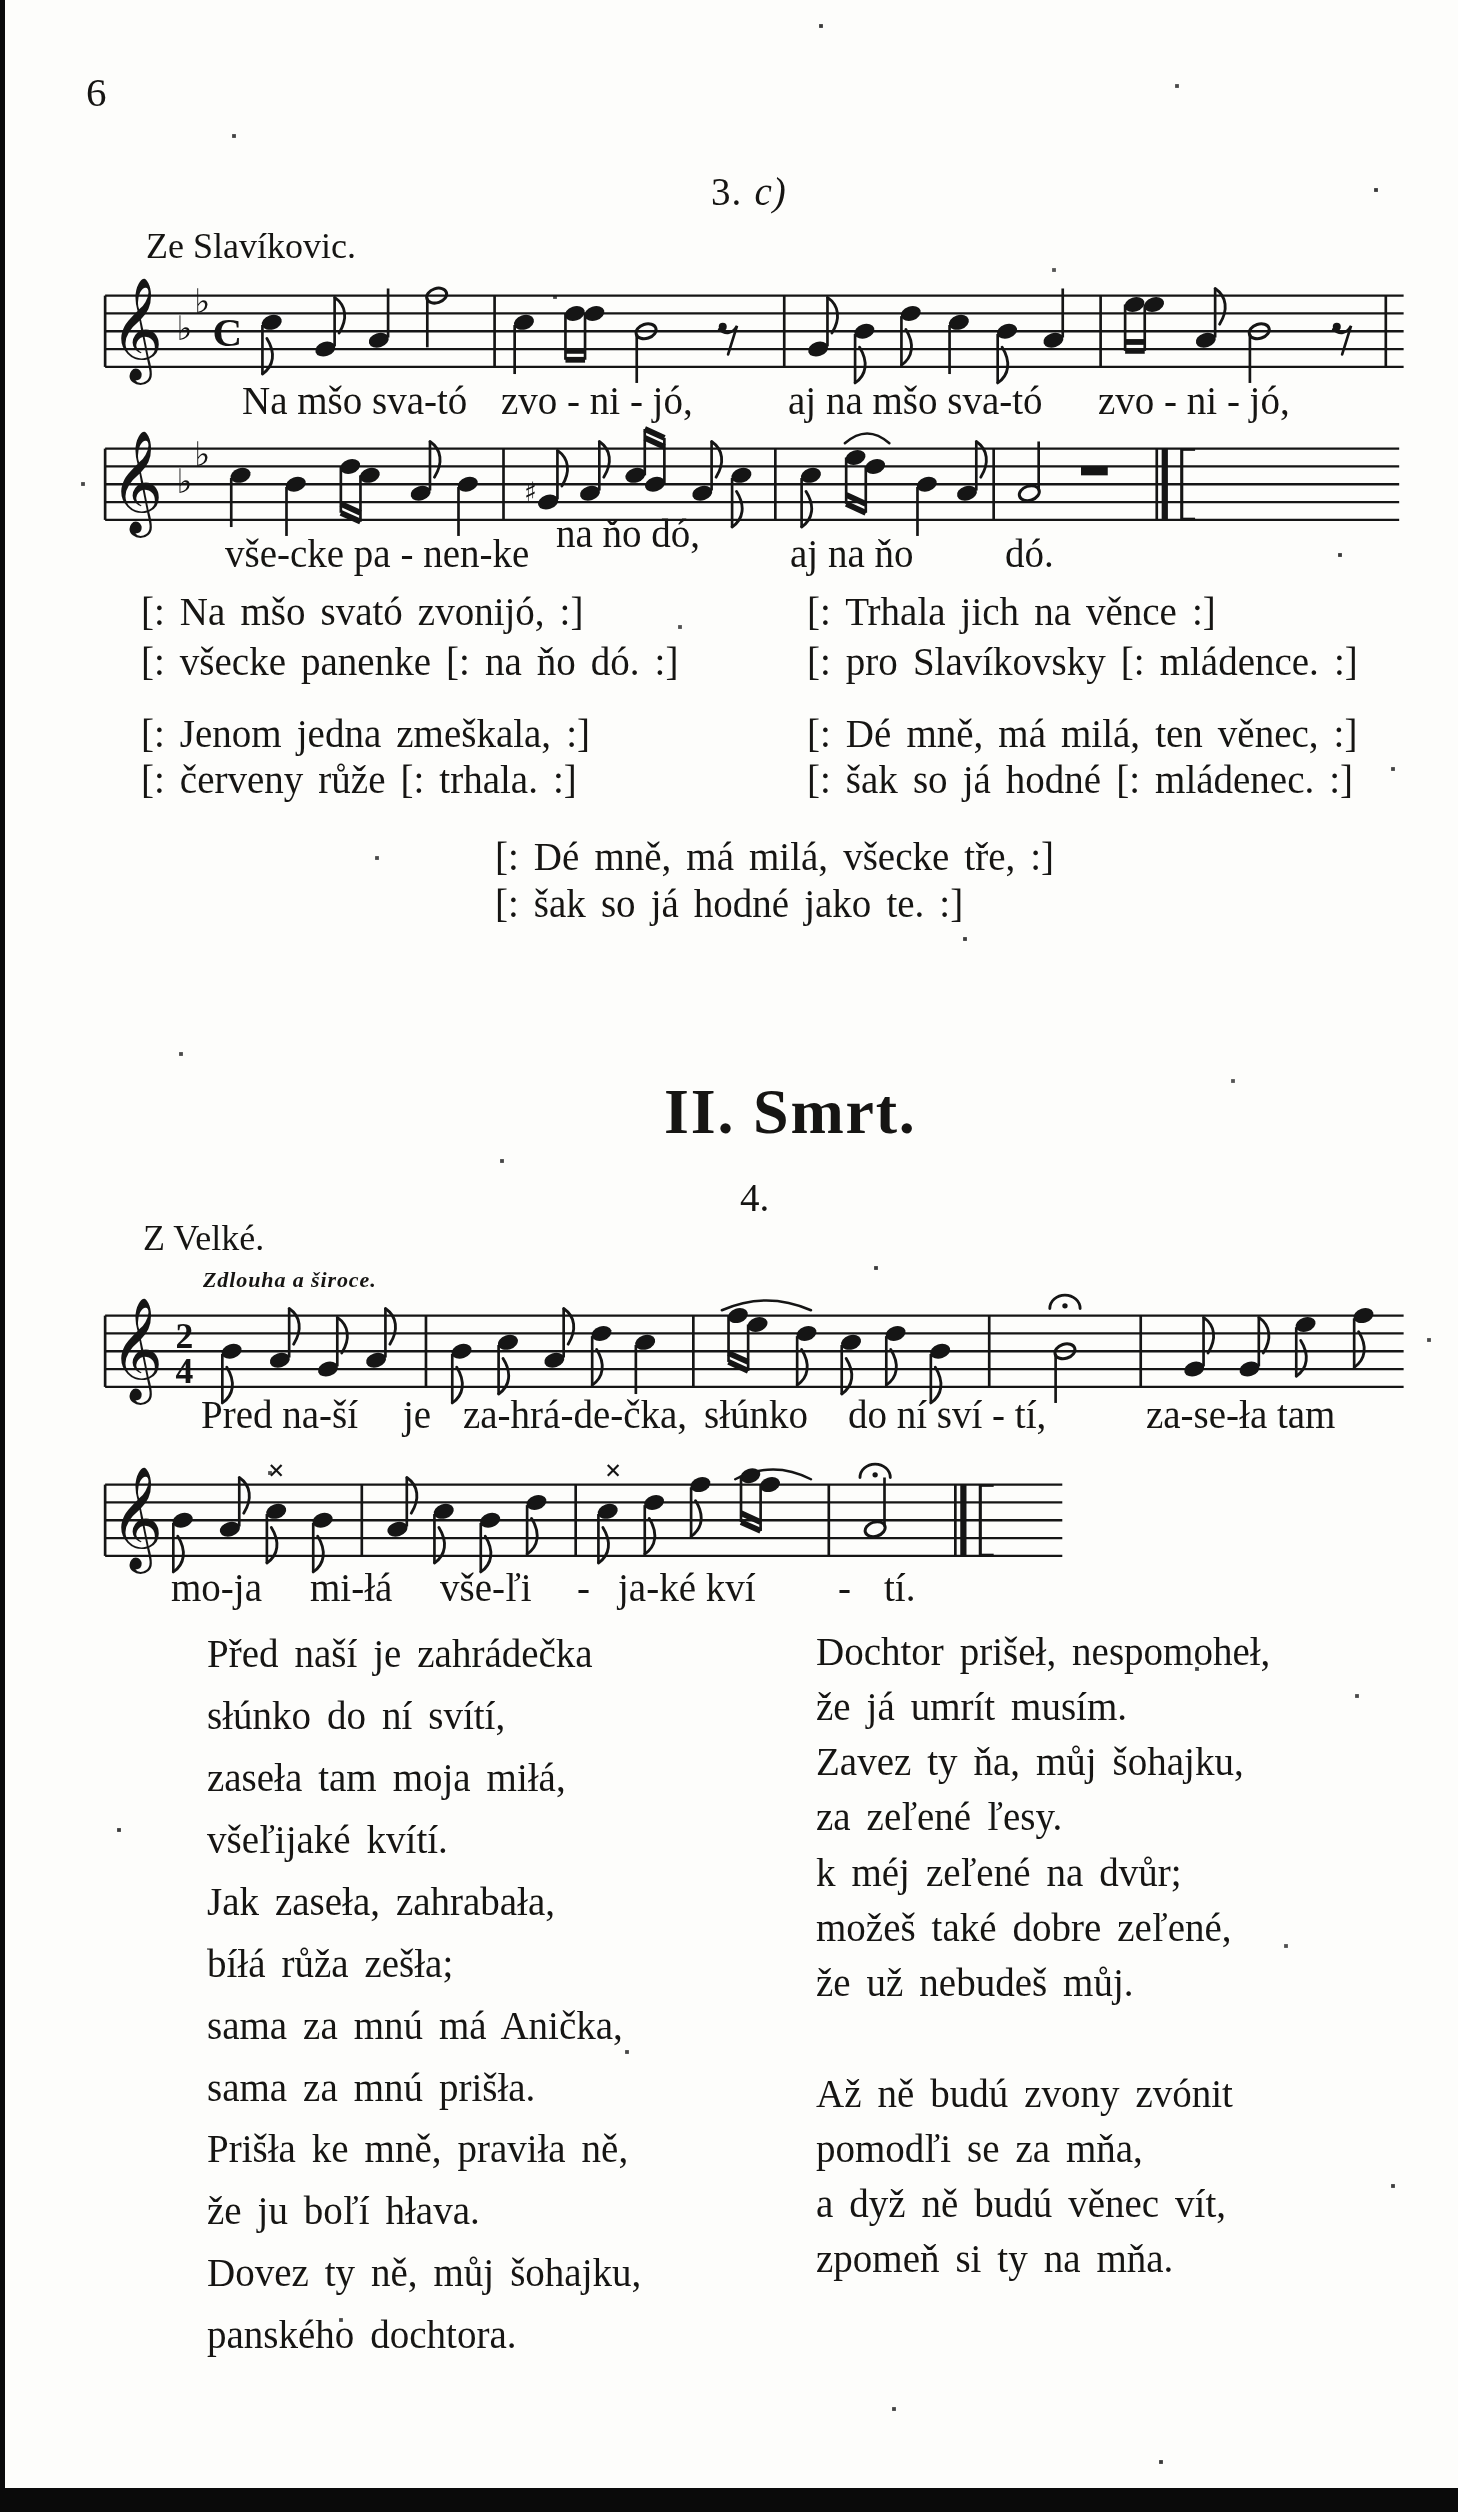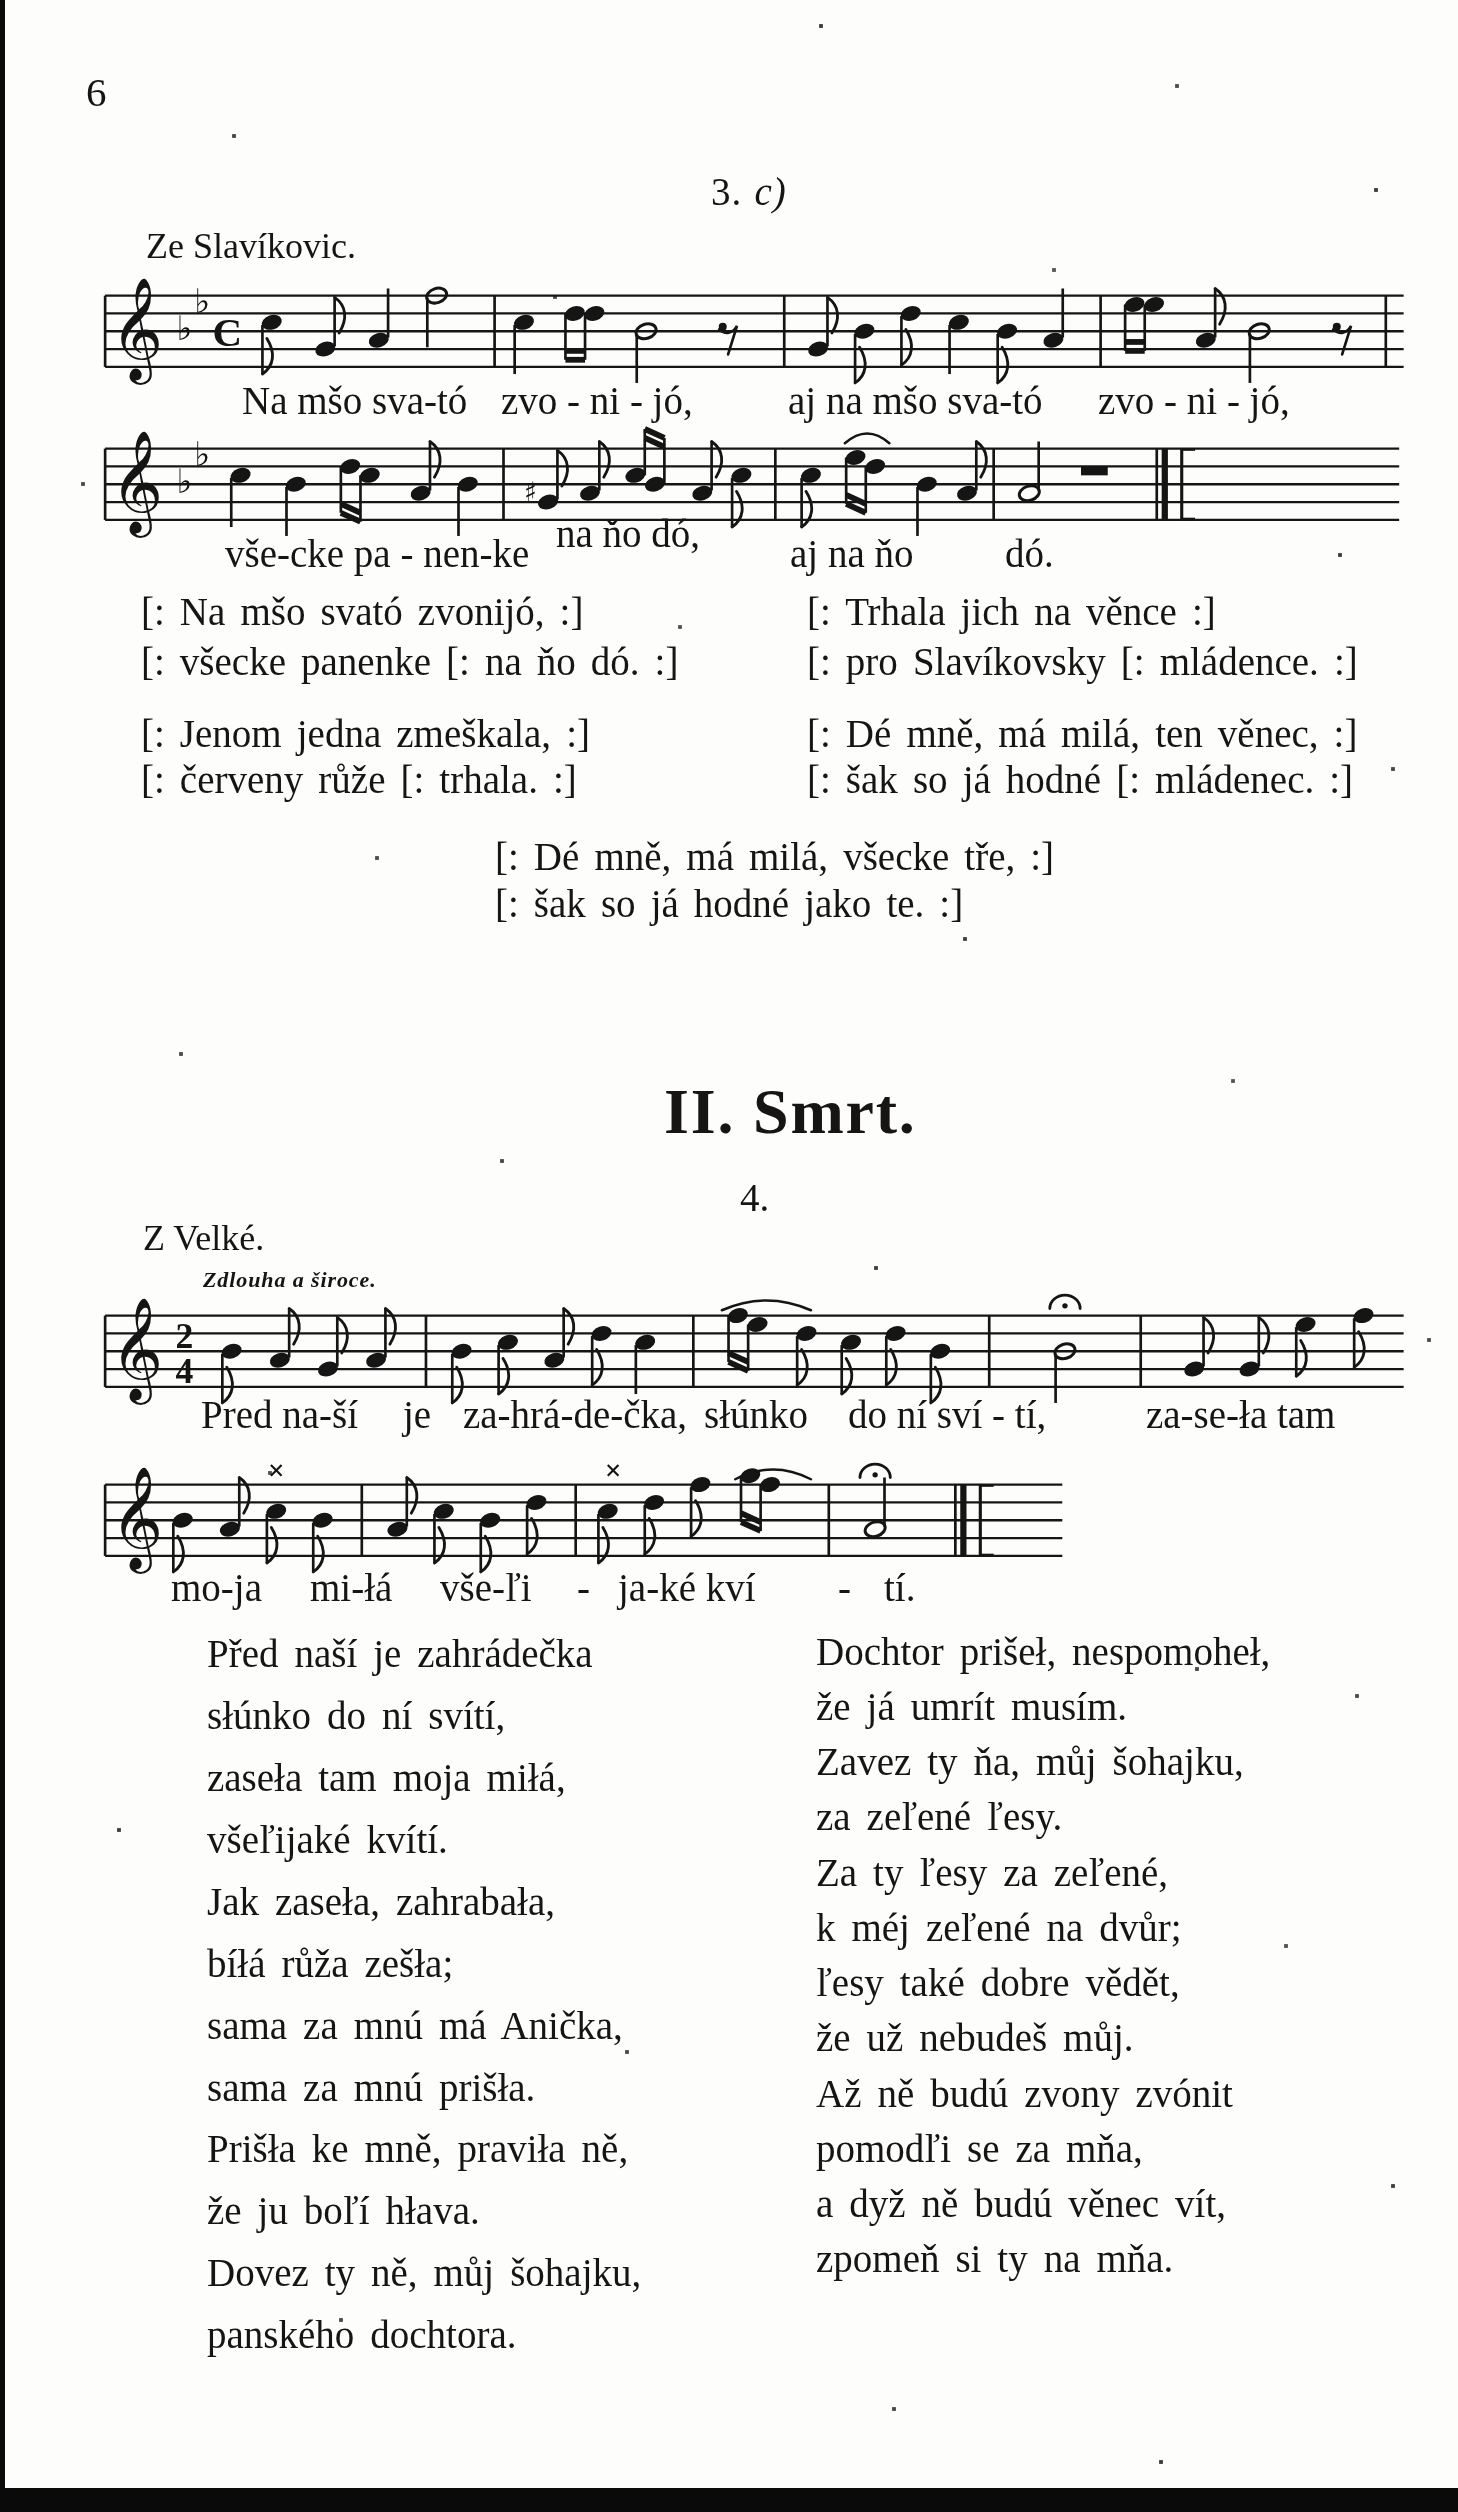--- a/index.html
+++ b/index.html
@@ -398,23 +398,22 @@
       <div style="height: 62px;">Dovez ty ně, můj šohajku,</div>
       <div style="height: 62px;">panského dochtora.</div>
     </div>
     <div class="abs stanza" style="left: 816px; top: 1629px;">
       <div style="height: 55px;">Dochtor prišeł, nespomoheł,</div>
       <div style="height: 55px;">že já umrít musím.</div>
       <div style="height: 55px;">Zavez ty ňa, můj šohajku,</div>
       <div style="height: 55px;">za zeľené ľesy.</div>
     </div>
     <div class="abs stanza" style="left: 816px; top: 1850px;">
-      <div style="height: 55px;">Za ty ľesy za zeľené,</div>
       <div style="height: 55px;">k méj zeľené na dvůr;</div>
-      <div style="height: 55px;">ľesy také dobre vědět,</div>
+      <div style="height: 55px;">možeš také dobre zeľené,</div>
       <div style="height: 55px;">že už nebudeš můj.</div>
     </div>
     <div class="abs stanza" style="left: 816px; top: 2071px;">
       <div style="height: 55px;">Až ně budú zvony zvónit</div>
       <div style="height: 55px;">pomodľi se za mňa,</div>
       <div style="height: 55px;">a dyž ně budú věnec vít,</div>
       <div style="height: 55px;">zpomeň si ty na mňa.</div>
     </div>
   </div>
 

